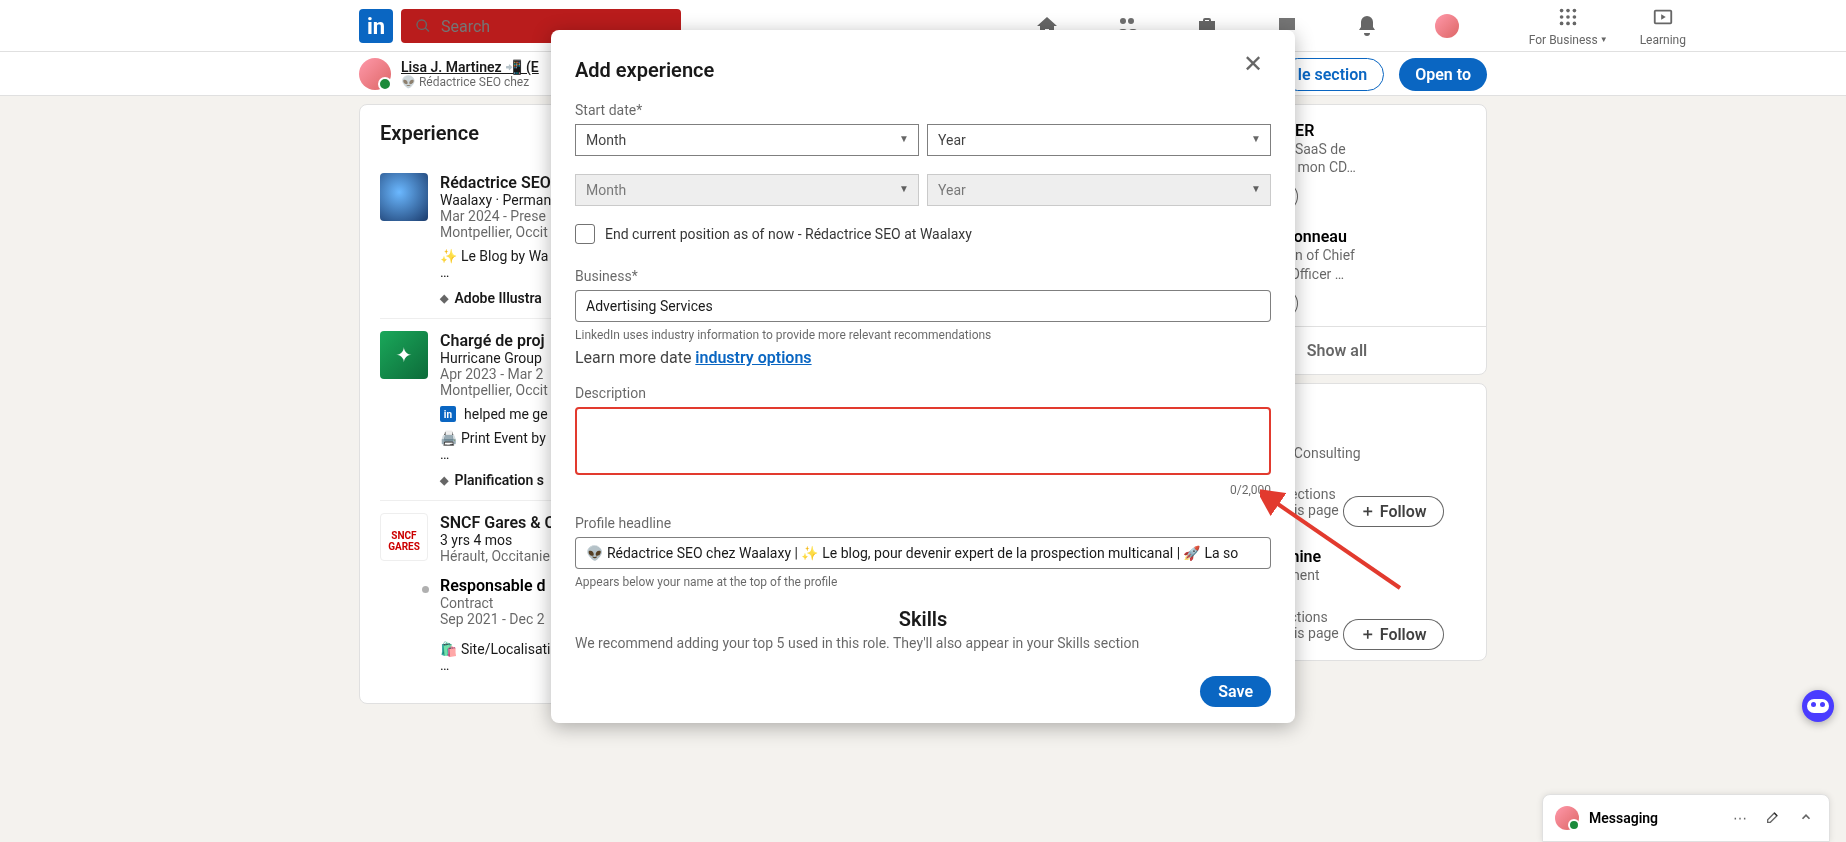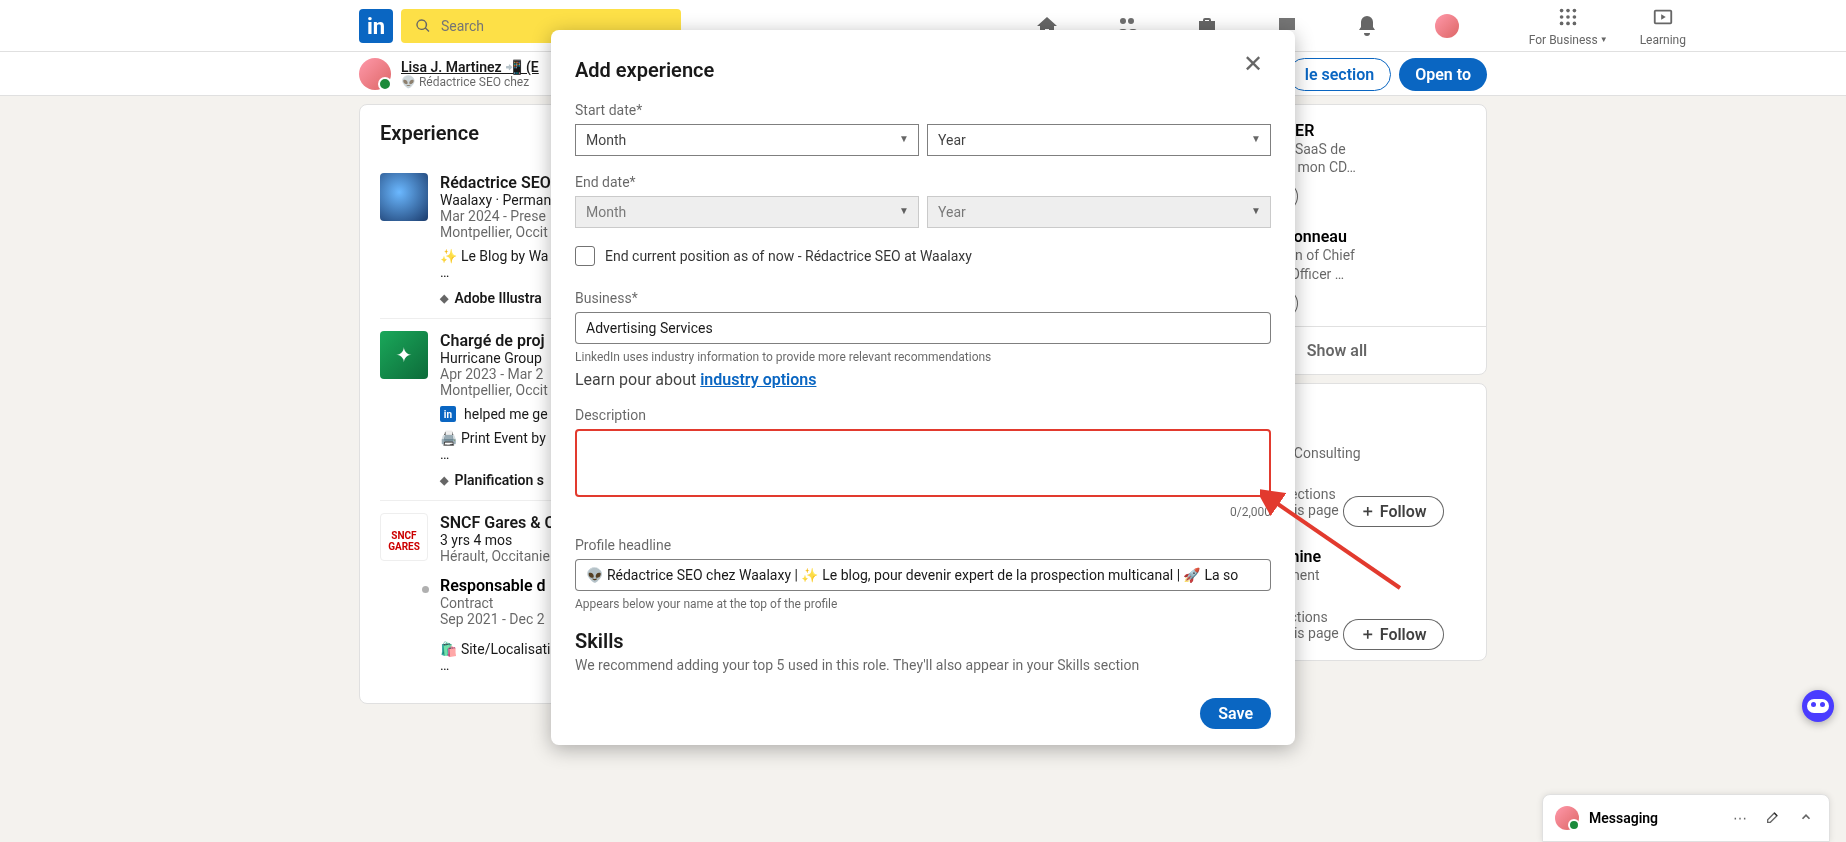--- a/index.html
+++ b/index.html
@@ -3,38 +3,38 @@
   <meta charset="utf-8">
   <style>
     * { box-sizing: border-box; margin: 0; padding: 0; font-family: -apple-system, BlinkMacSystemFont, "Segoe UI", Roboto, Helvetica, Arial, sans-serif; }
     body { background: #f4f2ee; overflow: hidden; width: 1846px; height: 842px; position: relative; }
 
     
     .header { position: fixed; top: 0; left: 0; right: 0; height: 52px; background: #fff; border-bottom: 1px solid #e0e0e0; z-index: 100; }
     .header-inner { width: 1128px; margin: 0 auto; height: 52px; display: flex; align-items: center; position: relative; }
     .logo { width: 34px; height: 34px; background: #0a66c2; border-radius: 4px; color: #fff; font-weight: 700; font-size: 22px; display: flex; align-items: center; justify-content: center; margin-right: 8px; }
     .search-box { position: relative; width: 280px; }
-    .search-box input { width: 100%; height: 34px; border: none; background: #fde047; border-radius: 4px; padding: 0 8px 0 40px; font-size: 14px; }
+    .search-box input { width: 100%; height: 34px; border: none; background: #b91c1c; border-radius: 4px; padding: 0 8px 0 40px; font-size: 16px; }
     .search-box .search-icon { position: absolute; left: 14px; top: 9px; color: #666; }
     .nav-icons { display: flex; margin-left: auto; align-items: center; height: 52px; }
     .nav-item { width: 80px; height: 52px; display: flex; align-items: center; justify-content: center; color: #666; font-size: 22px; cursor: pointer; }
     .avatar-small { width: 24px; height: 24px; border-radius: 50%; background: linear-gradient(135deg,#f9a,#d66); }
     .header-right { position: fixed; top: 0; right: 160px; height: 52px; display: flex; align-items: center; gap: 32px; color: #666; font-size: 12px; z-index: 101; }
     .header-right .grid-icon { font-size: 22px; }
     .header-right .col { display:flex; flex-direction:column; align-items:center; text-align:center; }
 
     
     .page { width: 1128px; margin: 52px auto 0; display: flex; gap: 24px; padding-top: 8px; }
     .profile-header-bar { position: fixed; top: 52px; left: 0; right: 0; height: 44px; background: #fff; border-bottom: 1px solid #e0e0e0; z-index: 99; }
     .profile-header-inner { width: 1128px; margin: 0 auto; height: 44px; display: flex; align-items: center; gap: 10px; }
     .profile-badge { width: 32px; height: 32px; border-radius: 50%; background: linear-gradient(135deg,#f9a,#d66); position: relative; }
     .profile-badge::after { content:""; position:absolute; right:-1px; bottom:-1px; width:10px; height:10px; background:#1c8a3a; border:2px solid #fff; border-radius:50%; }
     .profile-name { font-weight: 600; font-size: 14px; color: rgba(0,0,0,.9); text-decoration: underline; }
     .profile-sub { font-size: 12px; color: rgba(0,0,0,.6); }
-    .profile-btns { margin-left: auto; display: flex; gap: 8px; }
+    .profile-btns { margin-left: auto; display: flex; gap: 15px; }
     .btn-outline { border: 1px solid #0a66c2; color: #0a66c2; background: #fff; padding: 6px 16px; border-radius: 18px; font-weight: 600; font-size: 16px; }
     .btn-primary { background: #0a66c2; color: #fff; border: none; padding: 6px 16px; border-radius: 18px; font-weight: 600; font-size: 16px; }
 
     .left-col { flex: 1; margin-top: 44px; }
     .right-col { width: 300px; margin-top: 44px; display:flex; flex-direction:column; gap:0; }
 
     .card { background: #fff; border-radius: 8px; border: 1px solid #e0e0e0; margin-bottom: 8px; }
     .card-pad { padding: 16px 20px 8px; }
     .section-title { font-size: 20px; font-weight: 600; color: rgba(0,0,0,.9); margin-bottom: 16px; }
 
@@ -110,21 +110,21 @@
       padding: 0 10px; font-size: 14px; color: rgba(0,0,0,.9);
     }
     .help-text { font-size: 12px; color: rgba(0,0,0,.6); margin-top: 6px; }
     .link-text { color: #0a66c2; font-weight:600; }
 
     .desc-textarea {
       width: 100%; height: 68px; border: 2px solid #e23a2e; border-radius: 4px; padding: 6px 10px; font-size: 14px; resize: none;
     }
     .char-count { text-align: right; font-size: 12px; color: rgba(0,0,0,.6); margin-top: 4px; }
 
-    .skills-h { font-size: 20px; font-weight: 600; color: rgba(0,0,0,.9); margin-top: 0; }
+    .skills-h { font-size: 20px; font-weight: 600; color: rgba(0,0,0,.9); margin-top: 0; text-align: center; }
     .skills-desc-modal { font-size: 14px; color: rgba(0,0,0,.6); margin-top: 4px; white-space:nowrap; overflow:hidden;}
 
     
     .arrow-annot { position: fixed; z-index: 300; pointer-events: none; }
 
     
     .msg-bar { position: fixed; right: 16px; bottom: 0; width: 288px; height: 48px; background:#fff; border:1px solid #e0e0e0; border-top-left-radius:8px; border-top-right-radius:8px; display:flex; align-items:center; padding:0 12px; gap:10px; z-index: 250; box-shadow: 0 0 6px rgba(0,0,0,.1);}
     .msg-bar .avatar-small { position:relative; }
     .msg-bar .avatar-small::after { content:""; position:absolute; right:-1px; bottom:-1px; width:8px; height:8px; background:#1c8a3a; border:2px solid #fff; border-radius:50%; }
     .msg-title { font-weight:600; font-size:14px; flex:1; }
@@ -367,41 +367,40 @@
       <label class="form-label">Start date*</label>
       <div class="form-row">
         <div class="select-fake">
             <div class="sel">Month</div>
           </div>
         <div class="select-fake">
             <div class="sel">Year</div>
           </div>
       </div>
 
-      <label class="form-label">End date*</label>
       <div class="form-row">
         <div class="select-fake disabled">
             <div class="sel">Month</div>
           </div>
         <div class="select-fake disabled">
             <div class="sel">Year</div>
           </div>
       </div>
 
       <div class="checkbox-row">
         <div class="checkbox-box"></div>
         <span style="font-size:14px;color:rgba(0,0,0,.8);">End current position as of now - Rédactrice SEO at Waalaxy</span>
       </div>
 
       <div class="form-group">
         <label class="form-label">Business*</label>
         <input class="text-input" type="text" value="Advertising Services" style="">
         <div class="help-text">LinkedIn uses industry information to provide more relevant recommendations</div>
         <div style="font-size:16px;color:rgba(0,0,0,.75);margin-top:6px;">
-          <span>Learn pour about </span><a href="#" class="link-text">industry options</a>
+          <span>Learn more date </span><a href="#" class="link-text">industry options</a>
         </div>
       </div>
 
       <div class="form-group">
         <label class="form-label">Description</label>
         <textarea class="desc-textarea" style=""></textarea>
         <div class="char-count">0/2,000</div>
       </div>
 
       <div class="form-group">

